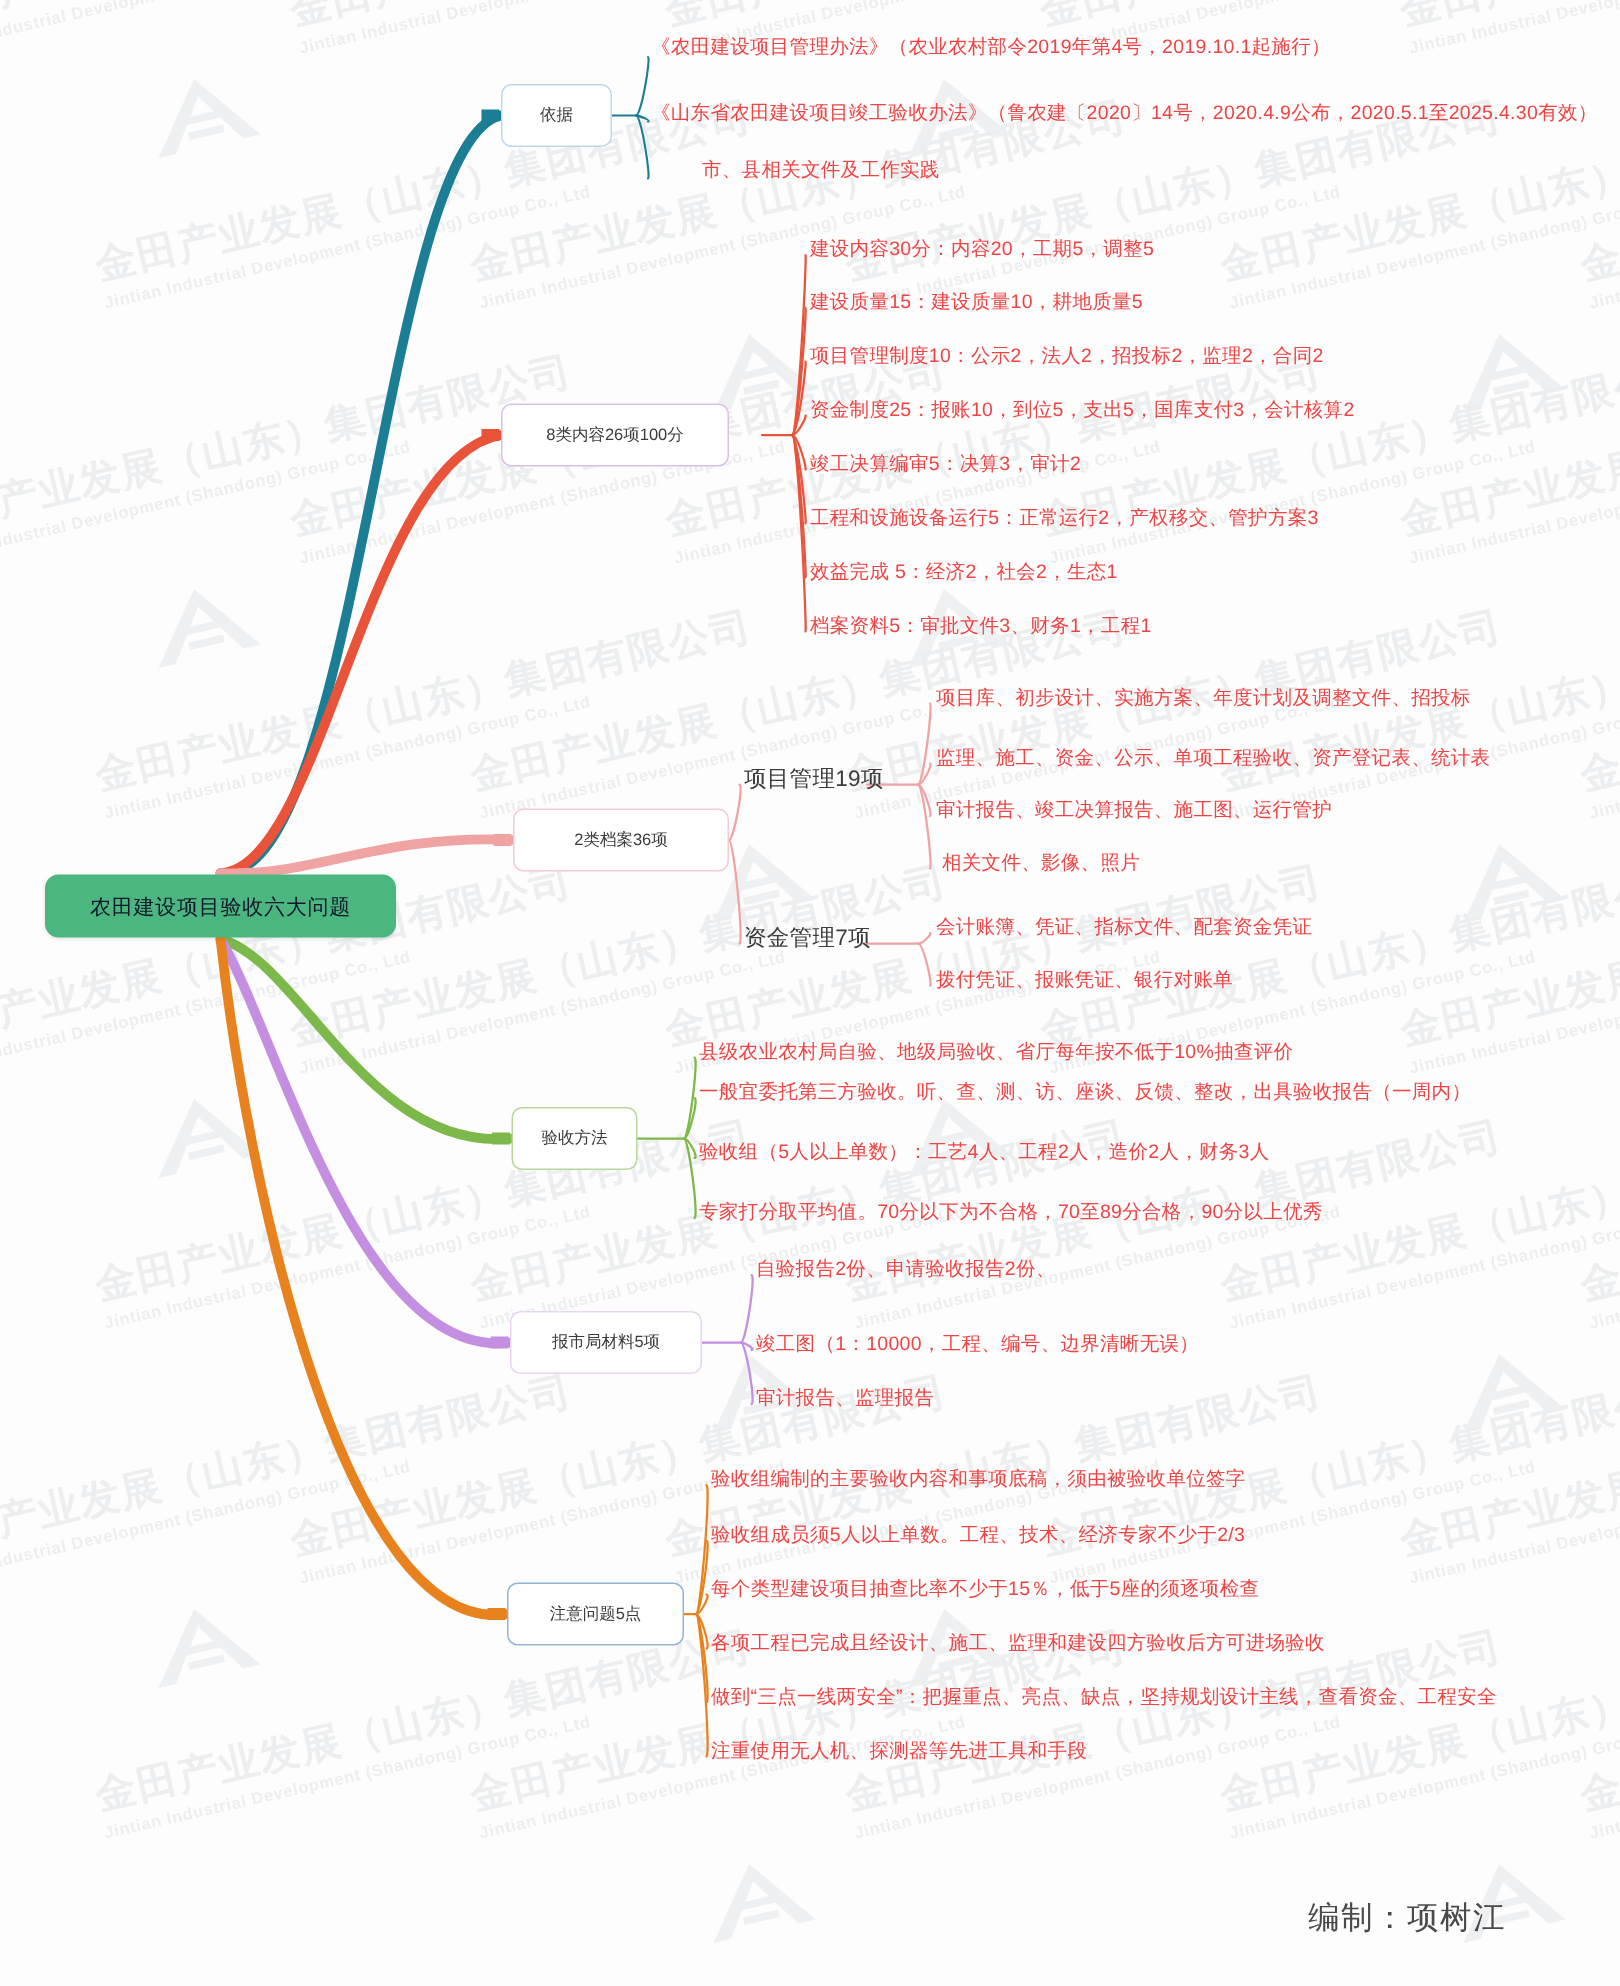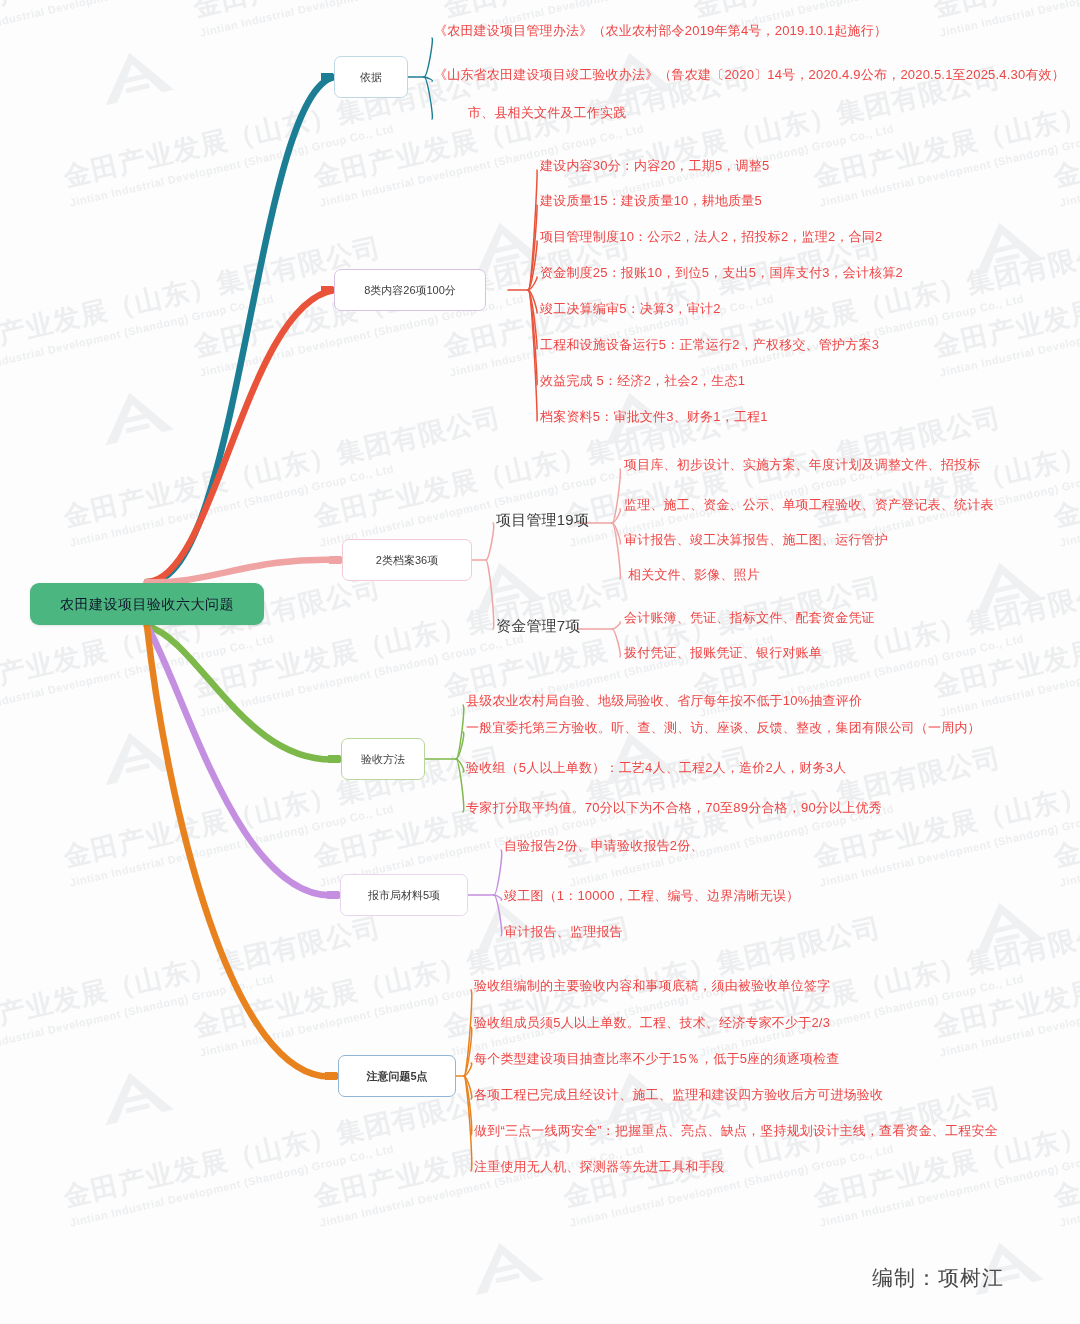--- a/index.html
+++ b/index.html
@@ -326,48 +326,48 @@
   </div>
   <div class="leaf" style="left:540px; top:159px;"><span>建设内容30分：内容20，工期5，调整5</span></div>
   <div class="leaf" style="left:540px; top:194px;"><span>建设质量15：建设质量10，耕地质量5</span></div>
   <div class="leaf" style="left:540px; top:230px;"><span>项目管理制度10：公示2，法人2，招投标2，监理2，合同2</span></div>
   <div class="leaf" style="left:540px; top:266px;"><span>资金制度25：报账10，到位5，支出5，国库支付3，会计核算2</span></div>
   <div class="leaf" style="left:540px; top:302px;"><span>竣工决算编审5：决算3，审计2</span></div>
   <div class="leaf" style="left:540px; top:338px;"><span>工程和设施设备运行5：正常运行2，产权移交、管护方案3</span></div>
   <div class="leaf" style="left:540px; top:374px;"><span>效益完成 5：经济2，社会2，生态1</span></div>
   <div class="leaf" style="left:540px; top:410px;"><span>档案资料5：审批文件3、财务1，工程1</span></div>
 
-  <div class="node" style="left:342px; top:539px; width:130px; height:42px; border-color:#f2ccd2;">
+  <div class="node" style="left:342px; top:539px; width:144px; height:42px; border-color:#f2ccd2;">
     <span>2类档案36项</span>
   </div>
   <div class="leaf mid" style="left:496px; top:512px;"><span>项目管理19项</span></div>
   <div class="leaf" style="left:624px; top:498px;"><span>监理、施工、资金、公示、单项工程验收、资产登记表、统计表</span></div>
   <div class="leaf" style="left:624px; top:458px;"><span>项目库、初步设计、实施方案、年度计划及调整文件、招投标</span></div>
   <div class="leaf" style="left:624px; top:533px;"><span>审计报告、竣工决算报告、施工图、运行管护</span></div>
   <div class="leaf" style="left:628px; top:568px;"><span>相关文件、影像、照片</span></div>
   <div class="leaf mid" style="left:496px; top:618px;"><span>资金管理7项</span></div>
   <div class="leaf" style="left:624px; top:611px;"><span>会计账簿、凭证、指标文件、配套资金凭证</span></div>
   <div class="leaf" style="left:624px; top:646px;"><span>拨付凭证、报账凭证、银行对账单</span></div>
 
   <div class="node" style="left:341px; top:738px; width:84px; height:42px; border-color:#b8d79a;">
     <span>验收方法</span>
   </div>
   <div class="leaf" style="left:466px; top:694px;"><span>县级农业农村局自验、地级局验收、省厅每年按不低于10%抽查评价</span></div>
-  <div class="leaf" style="left:466px; top:721px;"><span>一般宜委托第三方验收。听、查、测、访、座谈、反馈、整改，集团有限公司（一周内）</span></div>
+  <div class="leaf" style="left:466px; top:721px;"><span>一般宜委托第三方验收。听、查、测、访、座谈、反馈、整改，出具验收报告（一周内）</span></div>
   <div class="leaf" style="left:466px; top:761px;"><span>验收组（5人以上单数）：工艺4人、工程2人，造价2人，财务3人</span></div>
   <div class="leaf" style="left:466px; top:801px;"><span>专家打分取平均值。70分以下为不合格，70至89分合格，90分以上优秀</span></div>
 
   <div class="node" style="left:340px; top:874px; width:128px; height:42px; border-color:#e8d6ef;">
     <span>报市局材料5项</span>
   </div>
   <div class="leaf" style="left:504px; top:839px;"><span>自验报告2份、申请验收报告2份、</span></div>
   <div class="leaf" style="left:504px; top:889px;"><span>竣工图（1：10000，工程、编号、边界清晰无误）</span></div>
   <div class="leaf" style="left:504px; top:925px;"><span>审计报告、监理报告</span></div>
 
-  <div class="node" style="left:338px; top:1055px; width:118px; height:42px; border-color:#8fb4d8;font-weight:bold;">
+  <div class="node" style="left:338px; top:1055px; width:118px; height:42px; border-color:#8fb4d8;">
     <span>注意问题5点</span>
   </div>
   <div class="leaf" style="left:474px; top:979px;"><span>验收组编制的主要验收内容和事项底稿，须由被验收单位签字</span></div>
   <div class="leaf" style="left:474px; top:1016px;"><span>验收组成员须5人以上单数。工程、技术、经济专家不少于2/3</span></div>
   <div class="leaf" style="left:474px; top:1052px;"><span>每个类型建设项目抽查比率不少于15％，低于5座的须逐项检查</span></div>
   <div class="leaf" style="left:474px; top:1088px;"><span>各项工程已完成且经设计、施工、监理和建设四方验收后方可进场验收</span></div>
   <div class="leaf" style="left:474px; top:1124px;"><span>做到“三点一线两安全”：把握重点、亮点、缺点，坚持规划设计主线，查看资金、工程安全</span></div>
   <div class="leaf" style="left:474px; top:1160px;"><span>注重使用无人机、探测器等先进工具和手段</span></div>
 
   <div class="credit" style="left:872px; top:1264px;">

